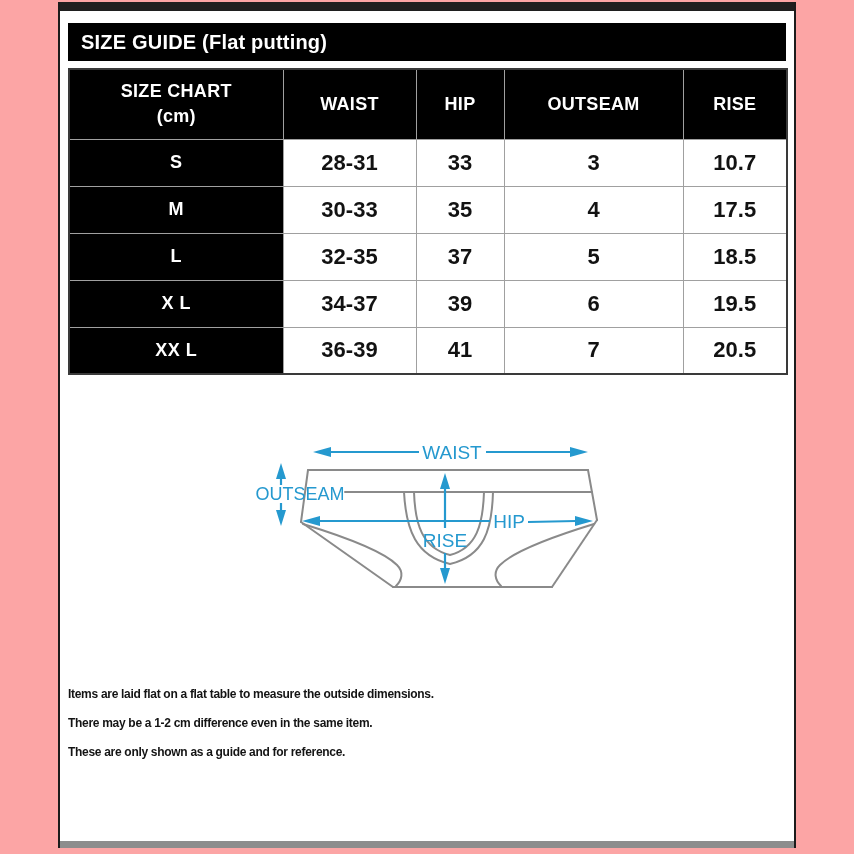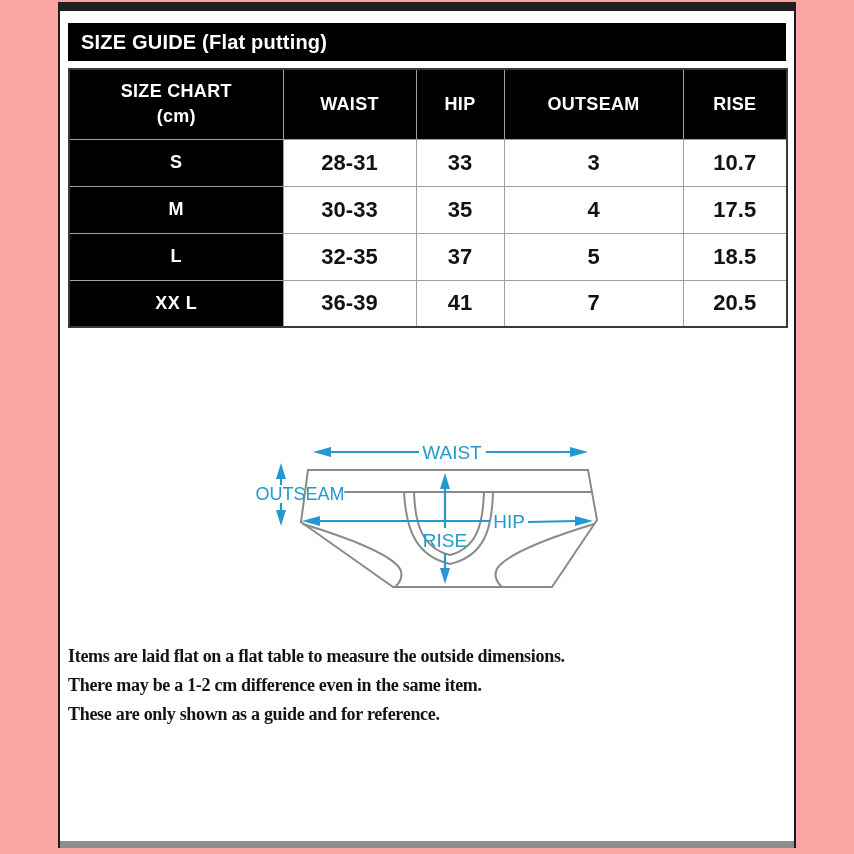--- a/index.html
+++ b/index.html
@@ -47,24 +47,23 @@
 
   .diagram {
     position:absolute; left:250px; top:438px;
   }
   .diagram text {
     font-family:"Liberation Sans","DejaVu Sans",sans-serif;
     fill:#2599cf;
   }
 
   .notes {
-    position:absolute; left:68px; top:642px; width:705px;
-    color:#141414; font-size:18px; font-weight:bold; line-height:29px;
+    position:absolute; left:68px; top:680px; width:705px;
+    color:#141414; font-size:12px; font-weight:bold; line-height:29px;
     letter-spacing:-0.3px;
-    font-family:Liberation Serif, serif;
   }
   .note-line { min-height:29px; }
 </style>
 </head>
 <body>
 
 <div class="canvas">
 
   <div class="frame">
     <div class="top-strip"></div>
@@ -107,20 +106,27 @@
           <td class="val">35</td>
           <td class="val">4</td>
           <td class="val">17.5</td>
         </tr>
         <tr>
           <td class="dark">L</td>
           <td class="val">32-35</td>
           <td class="val">37</td>
           <td class="val">5</td>
           <td class="val">18.5</td>
+        </tr>
+        <tr>
+          <td class="dark">X L</td>
+          <td class="val">34-37</td>
+          <td class="val">39</td>
+          <td class="val">6</td>
+          <td class="val">19.5</td>
         </tr>
         <tr>
           <td class="dark">XX L</td>
           <td class="val">36-39</td>
           <td class="val">41</td>
           <td class="val">7</td>
           <td class="val">20.5</td>
         </tr>
       </tbody>
     </table>

